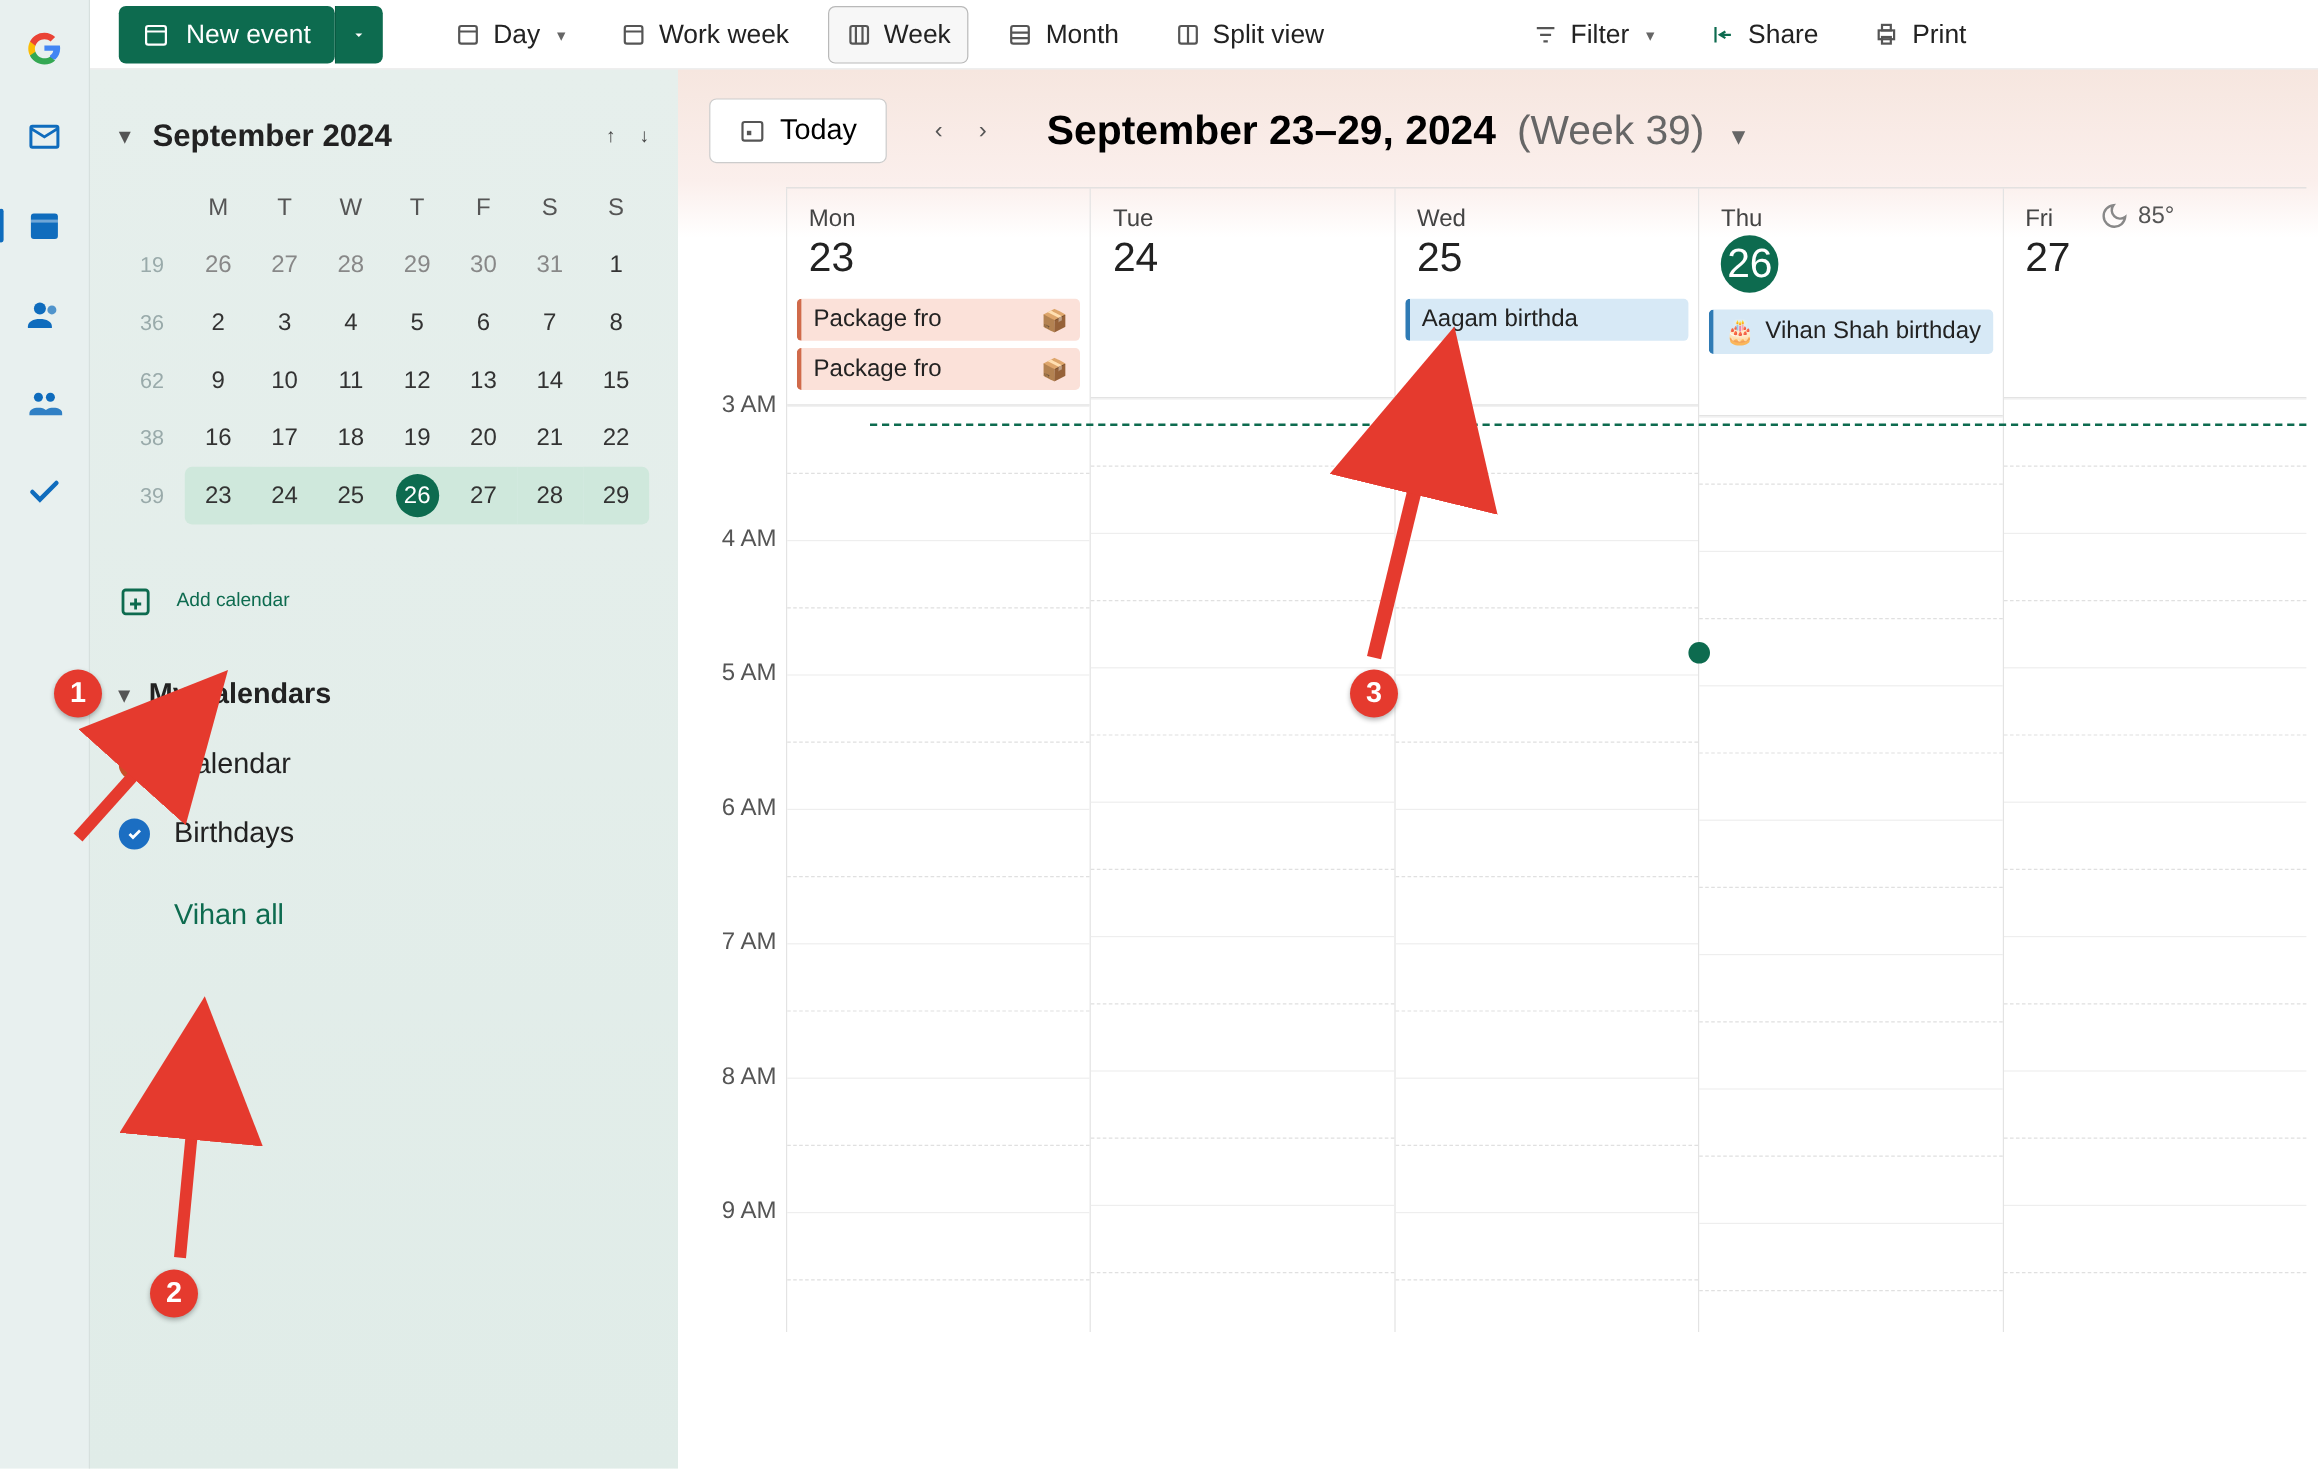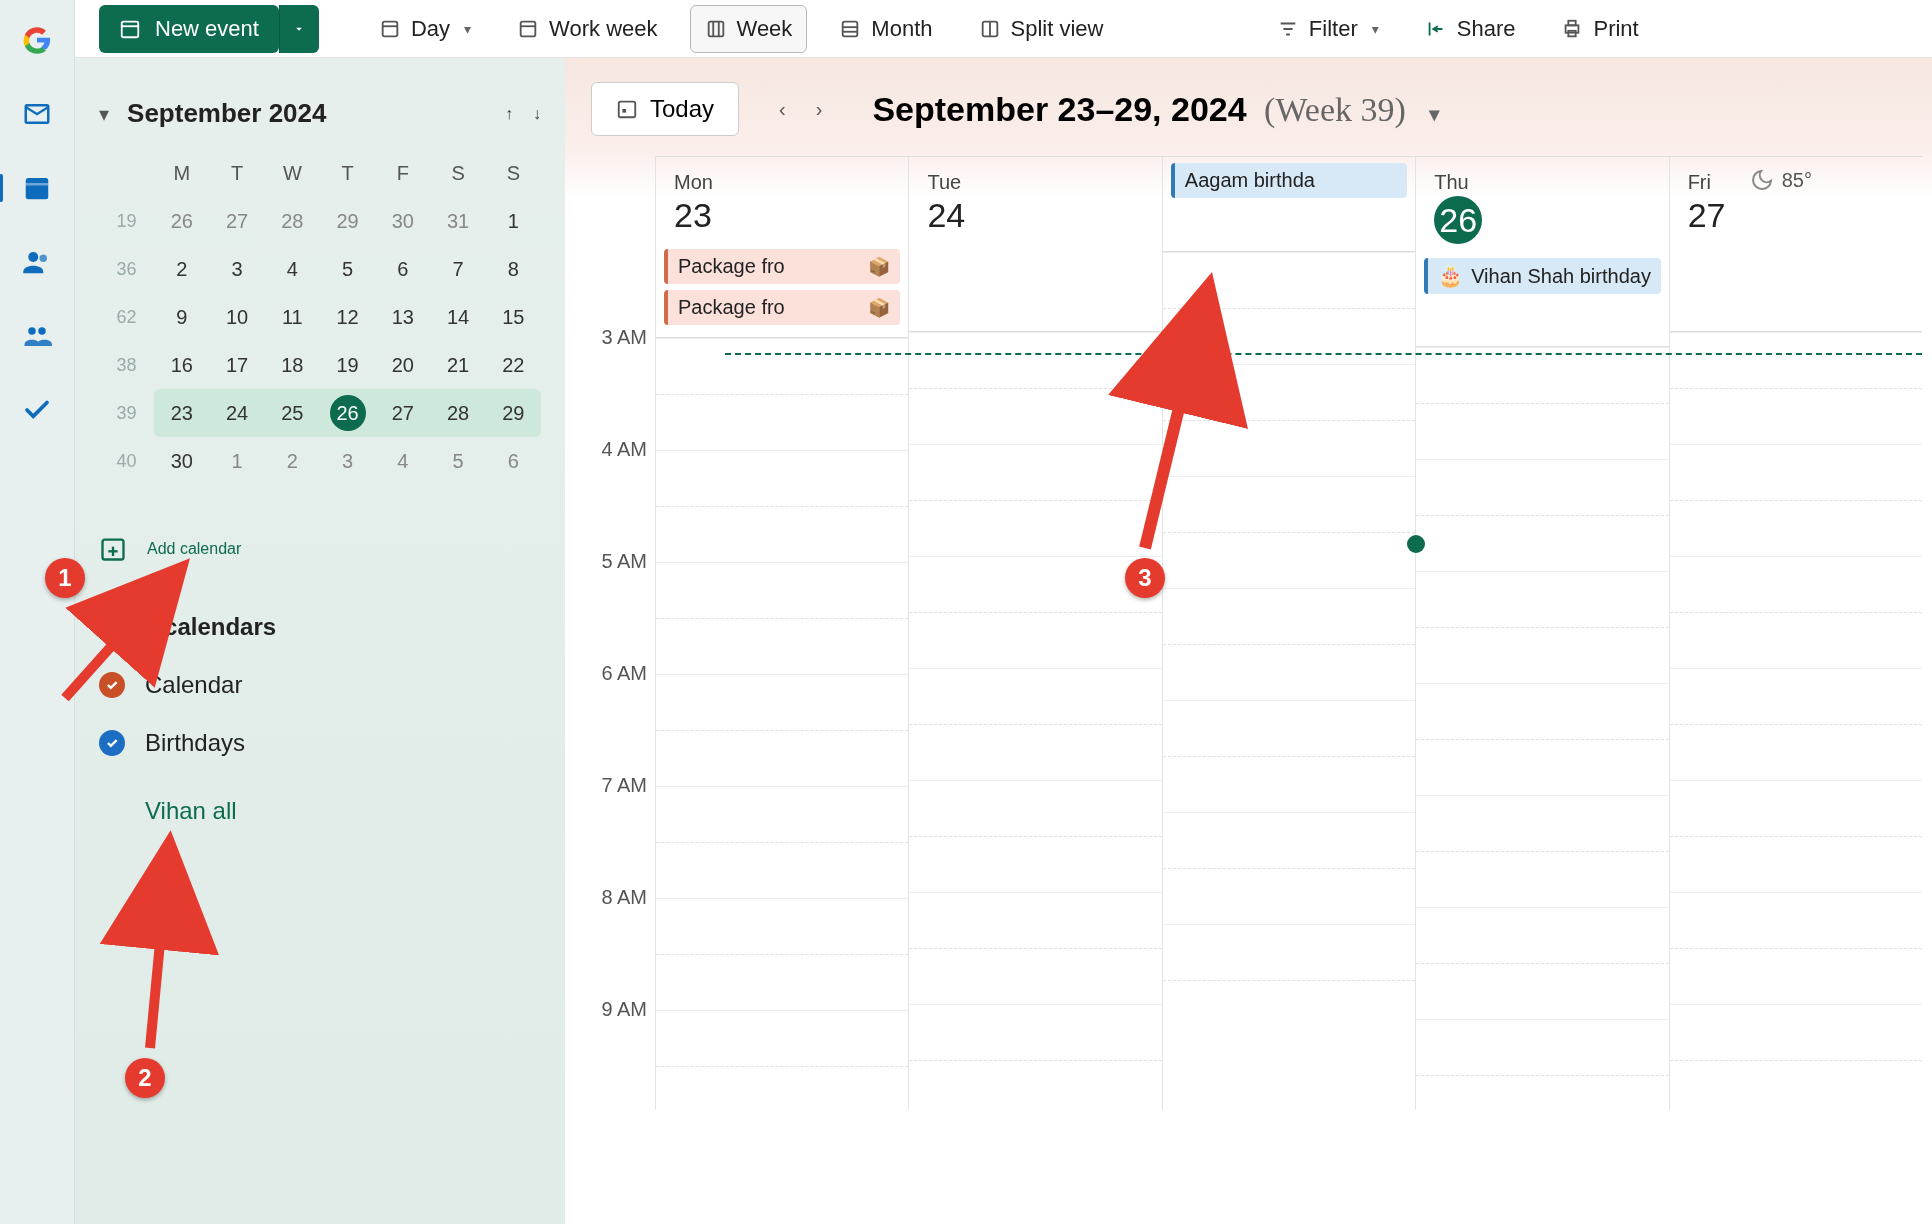--- a/index.html
+++ b/index.html
@@ -49,21 +49,21 @@
 .cal-chk.c1 { background:#c94f27; }
 .cal-chk.c2 { background:#1b6ec2; }
 .show-all { color:#0d6b4f; font-size:24px; margin-top:40px; margin-left:46px; }
 
 
 .cal { flex:1; background:linear-gradient(180deg,#f6e6df 0%, #fbefec 8%, #ffffff 12%); padding:24px 10px 0 20px; position:relative; }
 .cal-head { display:flex; align-items:center; gap:20px; padding-left:6px; }
 .today-btn { display:flex; align-items:center; gap:12px; height:54px; padding:0 24px; border:1px solid #ccc; border-radius:6px; font-size:24px; background:#fff; }
 .nav2 { display:flex; gap:30px; font-size:20px; color:#555; margin-left:20px; }
 .range { font-size:34px; font-weight:600; margin-left:30px; }
-.range .wk { font-weight:400; color:#666; margin-left:8px;font-family:Liberation Serif, serif; }
+.range .wk { font-weight:400; color:#666; margin-left:8px; }
 
 .grid { margin-top:20px; display:flex; }
 .hours { width:70px; padding-top:170px; }
 .hours div { height:112px; font-size:20px; color:#555; text-align:right; padding-right:8px; }
 .days { flex:1; display:flex; position:relative; border-top:1px solid #ddd; }
 .day { flex:1; min-width:220px; border-left:1px solid #e3e3e3; }
 .day-head { padding:14px 18px 8px 18px; }
 .dow { font-size:20px; color:#444; }
 .dnum { font-size:34px; color:#222; margin-top:2px; }
 .dnum.today { display:inline-flex; width:48px; height:48px; background:#0d6b4f; color:#fff; border-radius:50%; align-items:center; justify-content:center; }
@@ -276,30 +276,20 @@
               <tr class="cur">
                 <td class="wk">39</td>
                 <td>23</td>
                 <td>24</td>
                 <td>25</td>
                 <td class="today"><span>26</span></td>
                 <td>27</td>
                 <td>28</td>
                 <td>29</td>
               </tr>
-              <tr>
-                <td class="wk">40</td>
-                <td>30</td>
-                <td class="out">1</td>
-                <td class="out">2</td>
-                <td class="out">3</td>
-                <td class="out">4</td>
-                <td class="out">5</td>
-                <td class="out">6</td>
-              </tr>
             </tbody>
           </table>
       </div>
 
       <div class="add-cal">
         <svg width="28" height="28" viewBox="0 0 24 24">
             <rect x="3" y="4" width="18" height="17" rx="2" fill="none" stroke="#0d6b4f" stroke-width="2"></rect>
             <line x1="12" y1="10" x2="12" y2="18" stroke="#0d6b4f" stroke-width="2"></line>
             <line x1="8" y1="14" x2="16" y2="14" stroke="#0d6b4f" stroke-width="2"></line>
           </svg>
@@ -421,20 +411,24 @@
                 <div class="hline dash" style="top: 392px;"></div>
                 <div class="hline" style="top: 448px;"></div>
                 <div class="hline dash" style="top: 504px;"></div>
                 <div class="hline" style="top: 560px;"></div>
                 <div class="hline dash" style="top: 616px;"></div>
                 <div class="hline" style="top: 672px;"></div>
                 <div class="hline dash" style="top: 728px;"></div>
               </div>
             </div>
             <div class="day">
+              <div class="day-head">
+                <div class="dow">Wed</div>
+                <div class="dnum">25</div>
+              </div>
               <div class="allday">
                 <div class="ev">
                   <span>Aagam birthda</span>
                 </div>
               </div>
               <div class="slot-area">
                 <div class="hline" style="top: 0px;"></div>
                 <div class="hline dash" style="top: 56px;"></div>
                 <div class="hline" style="top: 112px;"></div>
                 <div class="hline dash" style="top: 168px;"></div>

